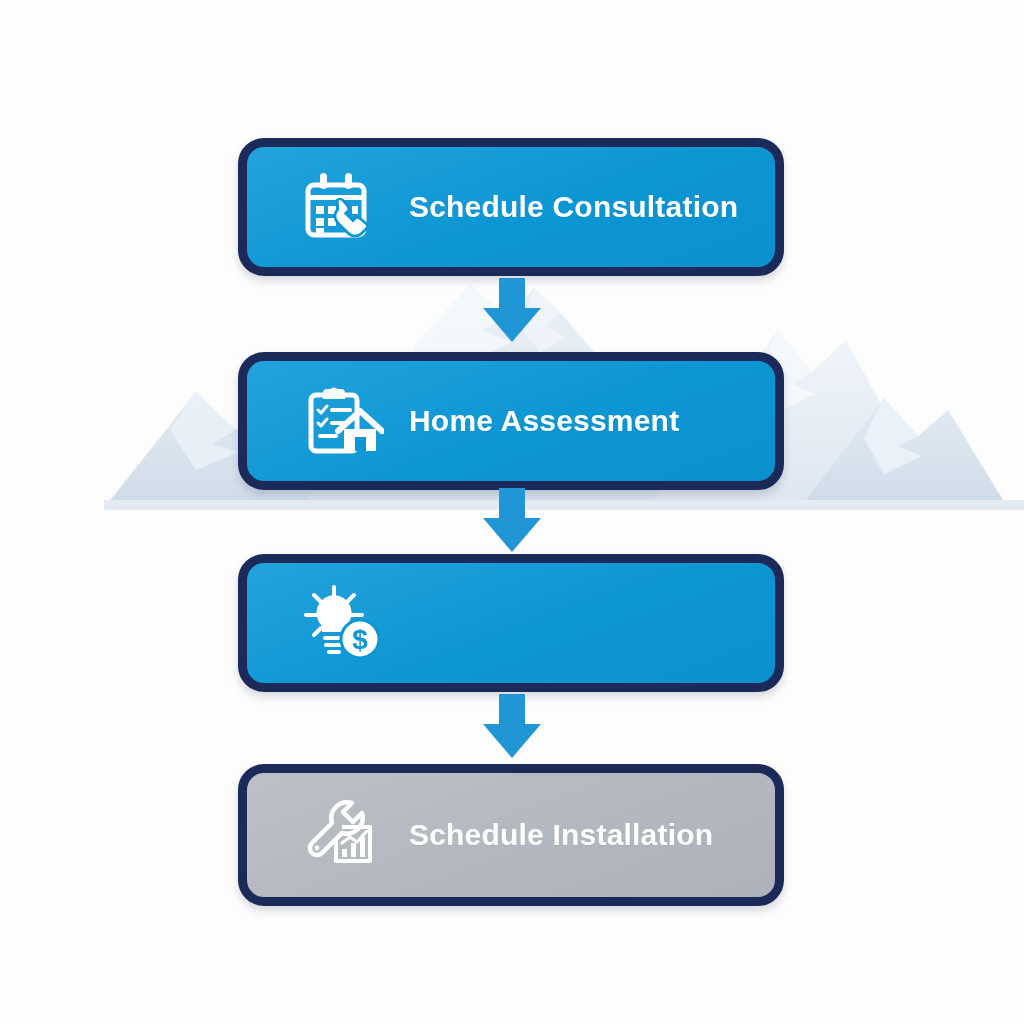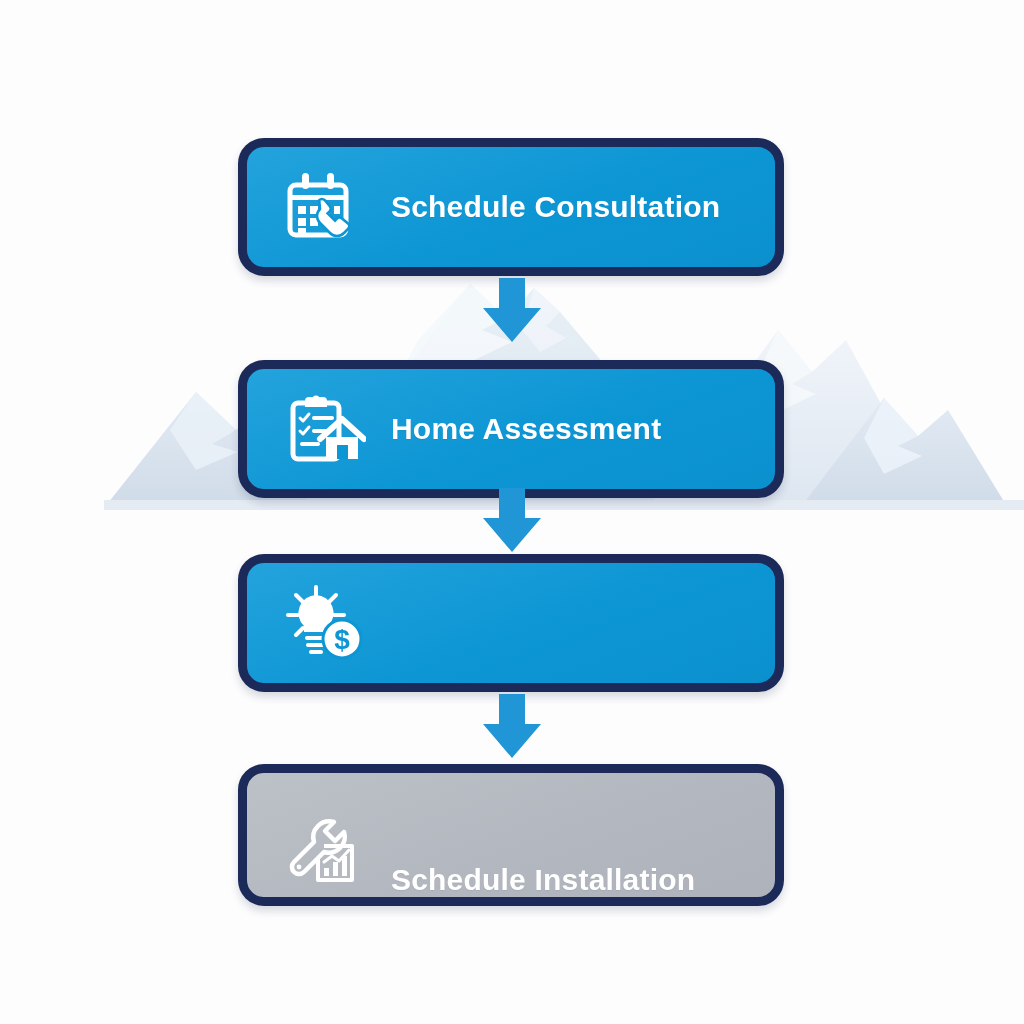--- a/index.html
+++ b/index.html
@@ -44,34 +44,33 @@
   .step {
     position: absolute;
     left: 238px;
     width: 546px;
     height: 138px;
     box-sizing: border-box;
     border: 9px solid #1b2a58;
     border-radius: 26px;
     display: flex;
     align-items: center;
-    padding-left: 34px;
+    padding-left: 52px;
     box-shadow: 0 5px 9px rgba(20,30,60,0.16);
   }
 
   .step.active {
     background: linear-gradient(160deg, #23a3dc 0%, #0d96d4 55%, #0b90ce 100%);
   }
   .step.disabled {
     background: linear-gradient(160deg, #bcc1c7 0%, #b3b8c0 55%, #aeb3bb 100%);
-    align-items: flex-end;
   }
 
   #step-1 { top: 138px; }
-  #step-2 { top: 360px; }
+  #step-2 { top: 352px; }
   #step-3 { top: 554px; }
   #step-4 { top: 764px; height: 142px; }
 
   .step-icon {
     flex: 0 0 auto;
     width: 86px;
     height: 86px;
     display: flex;
     align-items: center;
     justify-content: center;

